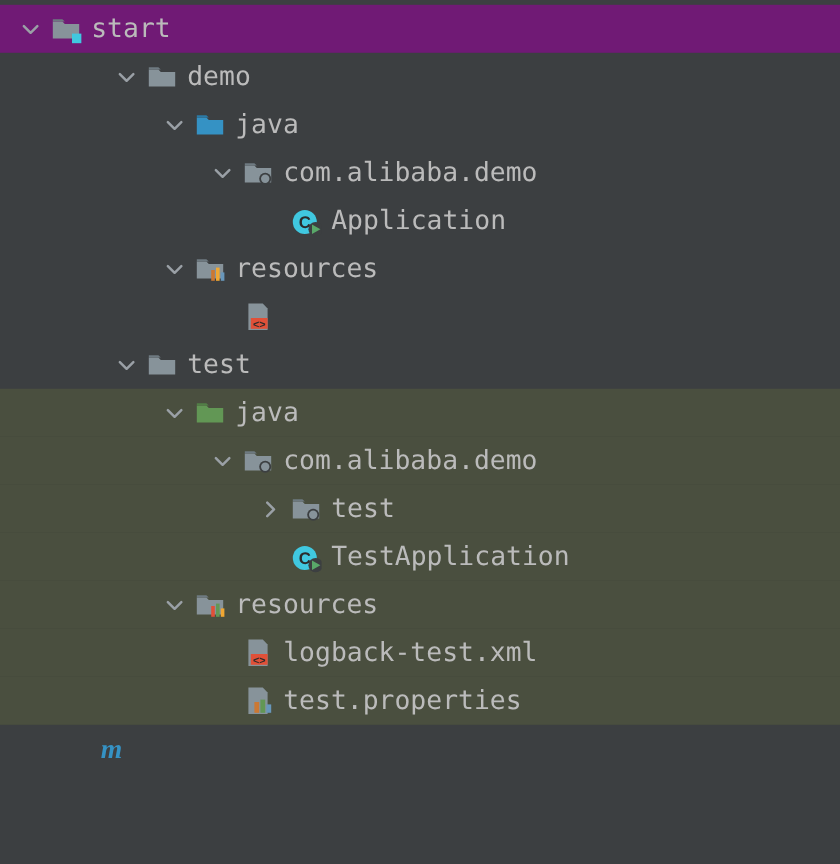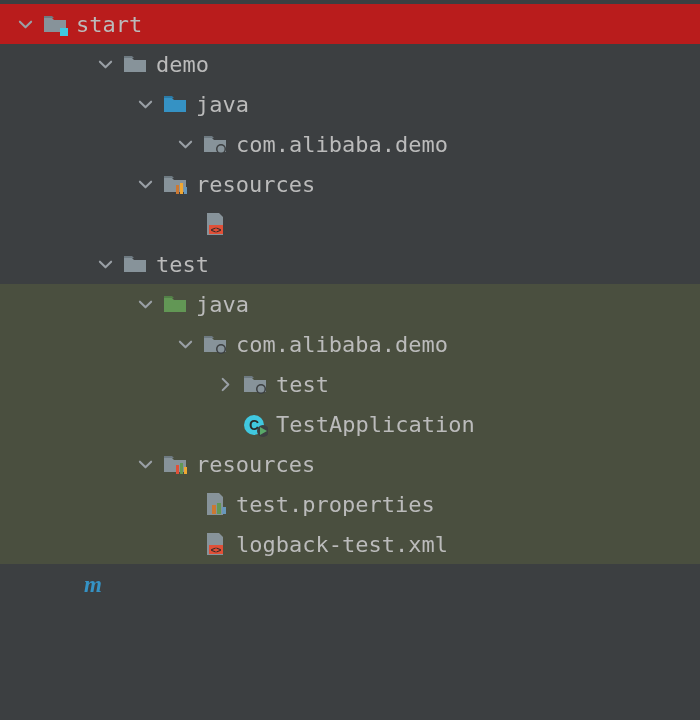--- a/index.html
+++ b/index.html
@@ -19,21 +19,21 @@
     .tree {
       padding-top: 4px;
     }
     .row {
       display: flex;
       align-items: center;
       height: 40px;
       white-space: nowrap;
     }
     .row.header {
-      background: #b91c1c;
+      background: #701a75;
     }
     .row.test-section {
       background: #4a4f3f;
     }
     .indent {
       display: inline-block;
       width: 40px;
     }
     .chevron {
       display: inline-flex;
@@ -205,20 +205,32 @@
         </svg>
       </span>
     <span class="icon">
         <svg viewBox="0 0 26 26">
           <use href="#folder-pkg"></use>
         </svg>
       </span>
     <span class="label">com.alibaba.demo</span>
   </div>
 
+  <div class="row">
+    <span class="indent" style="width:214px"></span>
+    <span class="chevron none">
+        <svg viewBox="0 0 16 16"></svg>
+      </span>
+    <span class="icon">
+        <svg viewBox="0 0 26 26">
+          <use href="#class-run"></use>
+        </svg>
+      </span>
+    <span class="label">Application</span>
+  </div>
 
   <div class="row">
     <span class="indent" style="width:134px"></span>
     <span class="chevron">
         <svg viewBox="0 0 16 16">
           <use href="#chev-down"></use>
         </svg>
       </span>
     <span class="icon">
         <svg viewBox="0 0 26 26">
@@ -329,39 +341,39 @@
     <span class="label">resources</span>
   </div>
 
   <div class="row test-section">
     <span class="indent" style="width:174px"></span>
     <span class="chevron none">
         <svg viewBox="0 0 16 16"></svg>
       </span>
     <span class="icon">
         <svg viewBox="0 0 26 26">
+          <use href="#file-xml"></use>
+        </svg>
+      </span>
+    <span class="label">logback-test.xml</span>
+  </div>
+
+  <div class="row test-section">
+    <span class="indent" style="width:174px"></span>
+    <span class="chevron none">
+        <svg viewBox="0 0 16 16"></svg>
+      </span>
+    <span class="icon">
+        <svg viewBox="0 0 26 26">
           <use href="#file-props-test"></use>
         </svg>
       </span>
     <span class="label">test.properties</span>
   </div>
 
-  <div class="row test-section">
-    <span class="indent" style="width:174px"></span>
-    <span class="chevron none">
-        <svg viewBox="0 0 16 16"></svg>
-      </span>
-    <span class="icon">
-        <svg viewBox="0 0 26 26">
-          <use href="#file-xml"></use>
-        </svg>
-      </span>
-    <span class="label">logback-test.xml</span>
-  </div>
-
   <div class="row">
     <span class="indent" style="width:54px"></span>
     <span class="chevron none">
         <svg viewBox="0 0 16 16"></svg>
       </span>
     <span class="icon">
         <svg viewBox="0 0 26 26">
           <use href="#maven"></use>
         </svg>
       </span>

